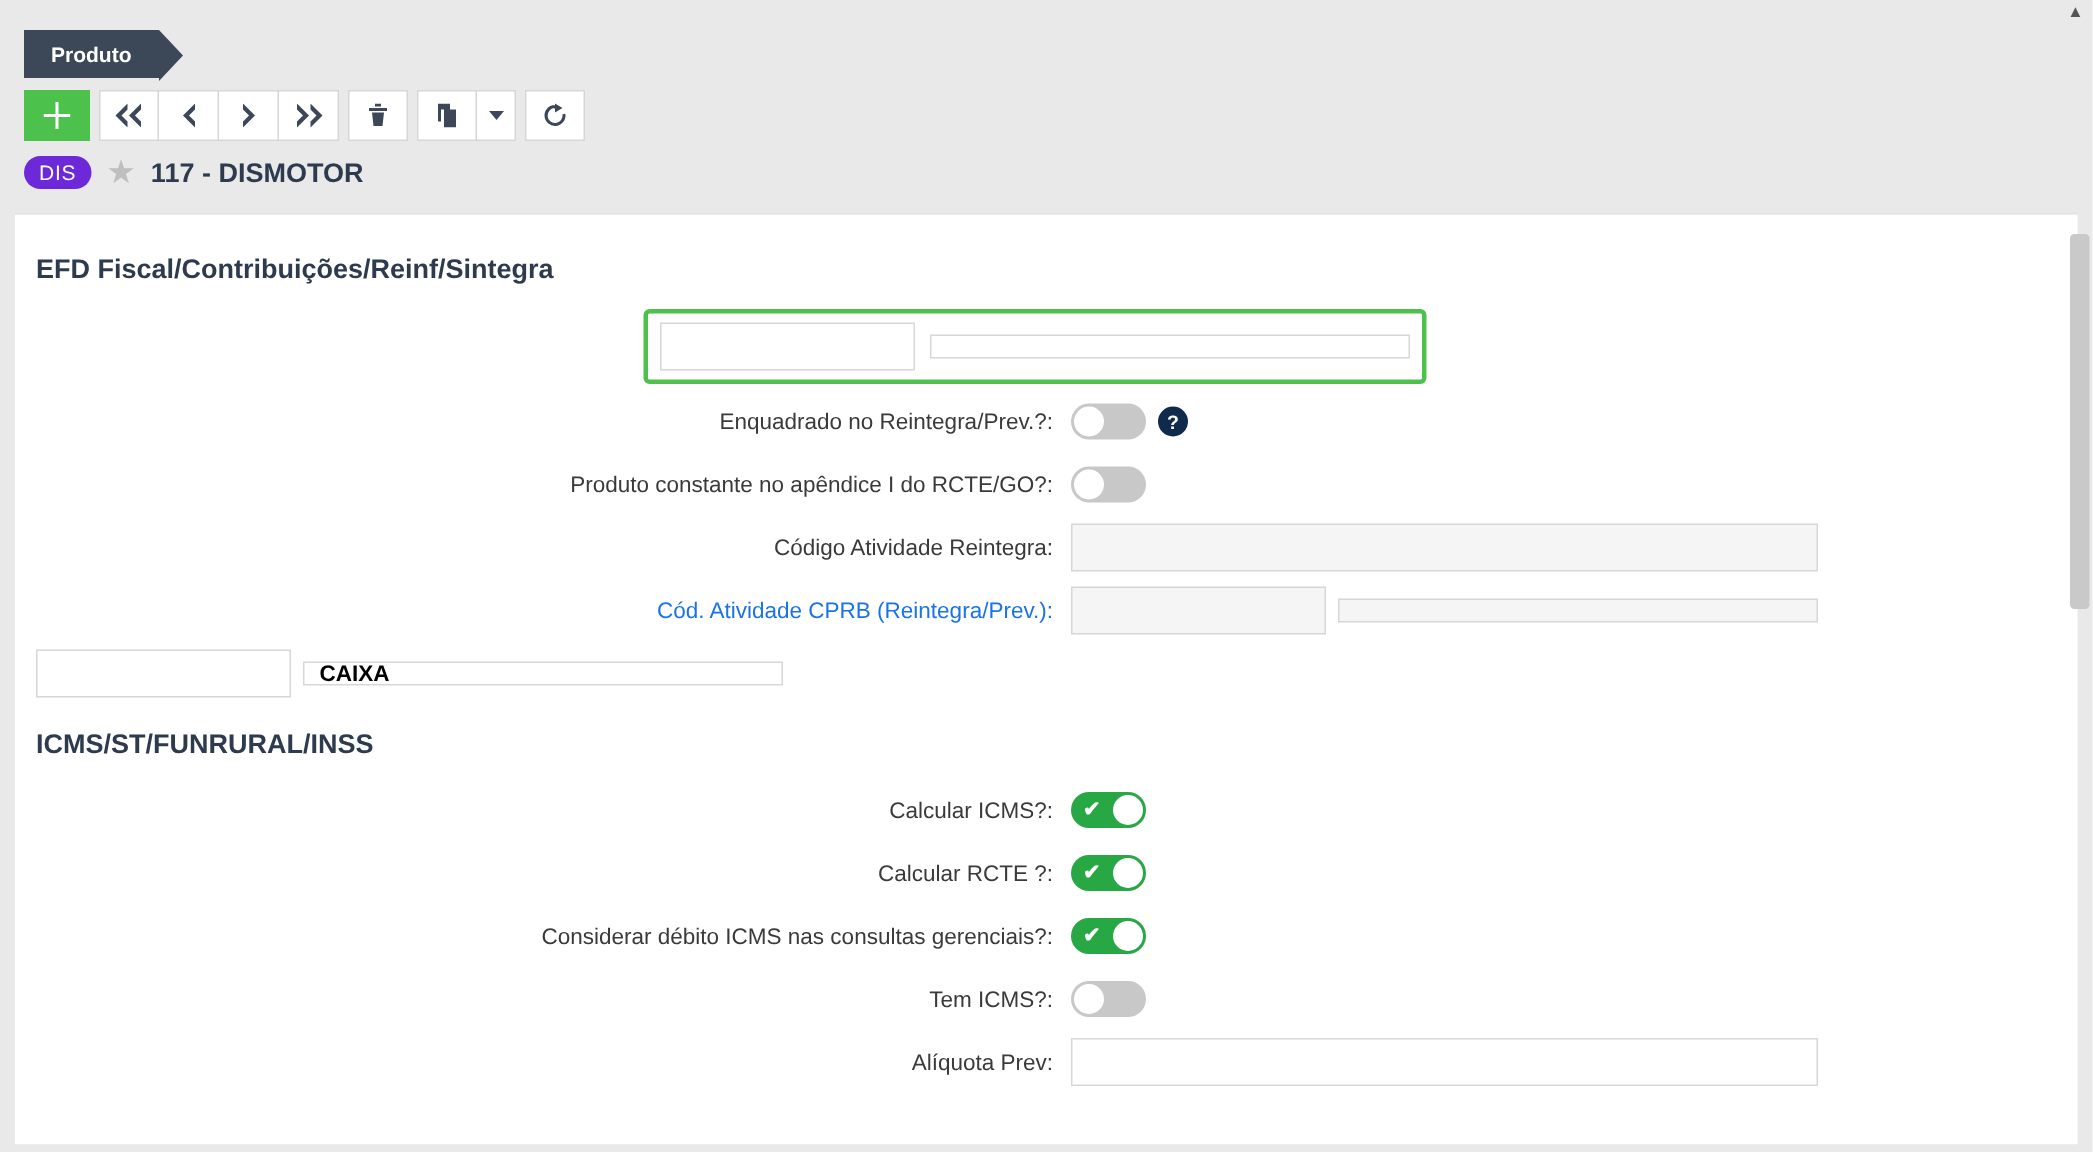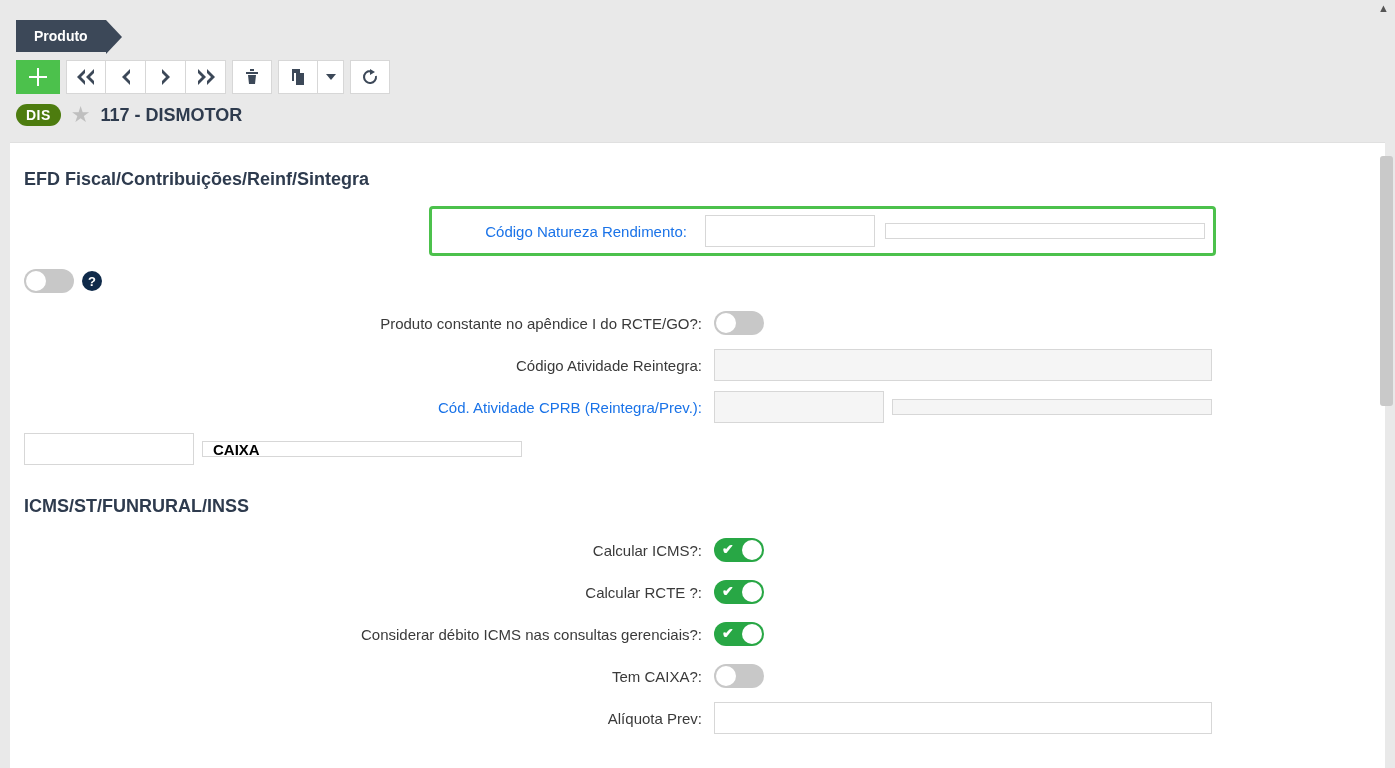--- a/index.html
+++ b/index.html
@@ -47,22 +47,22 @@
   }
   .btn.green { background: #4cc14c; border-color: #4cc14c; color: #fff; width: 44px; }
   .btn-group { display: flex; }
   .btn-group .btn { border-radius: 0; }
   .btn-group .btn + .btn { border-left: none; }
   .title-row {
     display: flex; align-items: center;
     gap: 10px; padding: 0 16px 14px 16px;
   }
   .badge {
-    background: #4d7c0f; color: #fff;
-    font-weight: 700; padding: 3px 10px;
+    background: #6d28d9; color: #fff;
+    font-weight: 400; padding: 3px 10px;
     border-radius: 12px; font-size: 14px;
     letter-spacing: 0.5px;
   }
   .star { color: #bfbfbf; font-size: 22px; }
   .title-row .name { font-size: 18px; font-weight: 700; color: #2e3b4e; }
   .content-area {
     background: #fff;
     margin: 0 10px;
     border-top: 1px solid #e0e0e0;
     padding: 20px 14px 30px 14px;
@@ -223,35 +223,35 @@
     <span class="name">117 - DISMOTOR</span>
   </div>
 
   <div class="content-area">
 
     <div class="section-title">EFD Fiscal/Contribuições/Reinf/Sintegra</div>
 
     <div class="form-row">
       <div class="label-col" style="width:405px"></div>
       <div class="highlight-box">
-        <div class="label-inner">Código Natureza Rendimento:</div>
         <div class="lookup">
           <input type="text" value="" style="">
           <span class="mag">
             <svg width="16" height="16" viewBox="0 0 16 16">
                 <circle cx="6.5" cy="6.5" r="4.5" fill="none" stroke="#2e3b4e" stroke-width="2"></circle>
                 <line x1="10" y1="10" x2="15" y2="15" stroke="#2e3b4e" stroke-width="2"></line>
               </svg>
           </span>
         </div>
         <input class="desc-input" style="font-weight: 400;" type="text" value="">
       </div>
     </div>
 
     <div class="form-row">
+      <div class="label-col">Enquadrado no Reintegra/Prev.?:</div>
       <div class="field-col">
         <div class="toggle">
             <div class="knob"></div>
           </div>
         <span class="help-icon">?</span>
       </div>
     </div>
 
     <div class="form-row">
       <div class="label-col">Produto constante no apêndice I do RCTE/GO?:</div>
@@ -293,21 +293,21 @@
             <svg width="16" height="16" viewBox="0 0 16 16">
                 <circle cx="6.5" cy="6.5" r="4.5" fill="none" stroke="#2e3b4e" stroke-width="2"></circle>
                 <line x1="10" y1="10" x2="15" y2="15" stroke="#2e3b4e" stroke-width="2"></line>
               </svg>
           </span>
         </div>
         <input class="desc-input" type="text" value="CAIXA" style="">
       </div>
     </div>
 
-    <div class="section-title" style="margin-top:30px">ICMS/ST/FUNRURAL/INSS</div>
+    <div class="section-title" style="margin-top:20px">ICMS/ST/FUNRURAL/INSS</div>
 
     <div class="form-row">
       <div class="label-col">Calcular ICMS?:</div>
       <div class="field-col">
         <div class="toggle on">
             <span class="check">✔</span>
             <div class="knob"></div>
           </div>
       </div>
     </div>
@@ -327,21 +327,21 @@
       <div class="field-col">
         <div class="toggle on">
             <span class="check">✔</span>
             <div class="knob"></div>
           </div>
       </div>
     </div>
 
 
     <div class="form-row">
-      <div class="label-col">Tem CAIXA?:</div>
+      <div class="label-col">Tem ICMS?:</div>
       <div class="field-col">
         <div class="toggle">
             <div class="knob"></div>
           </div>
       </div>
     </div>
 
     <div class="form-row">
       <div class="label-col">Alíquota Prev:</div>
       <div class="field-col">

